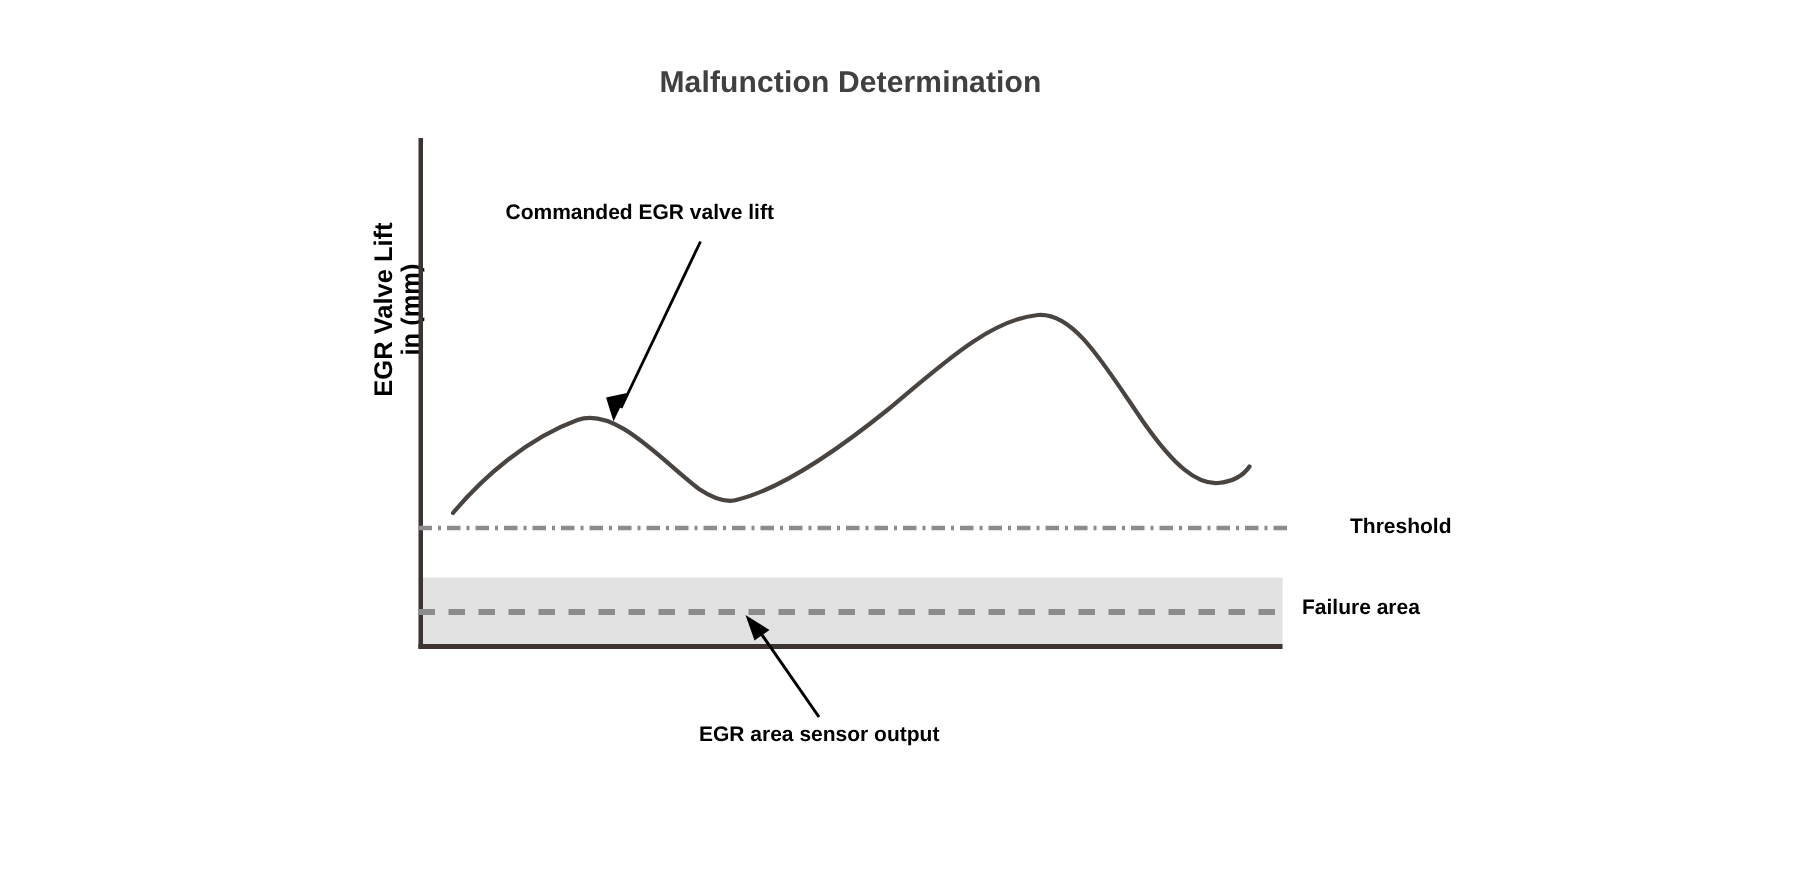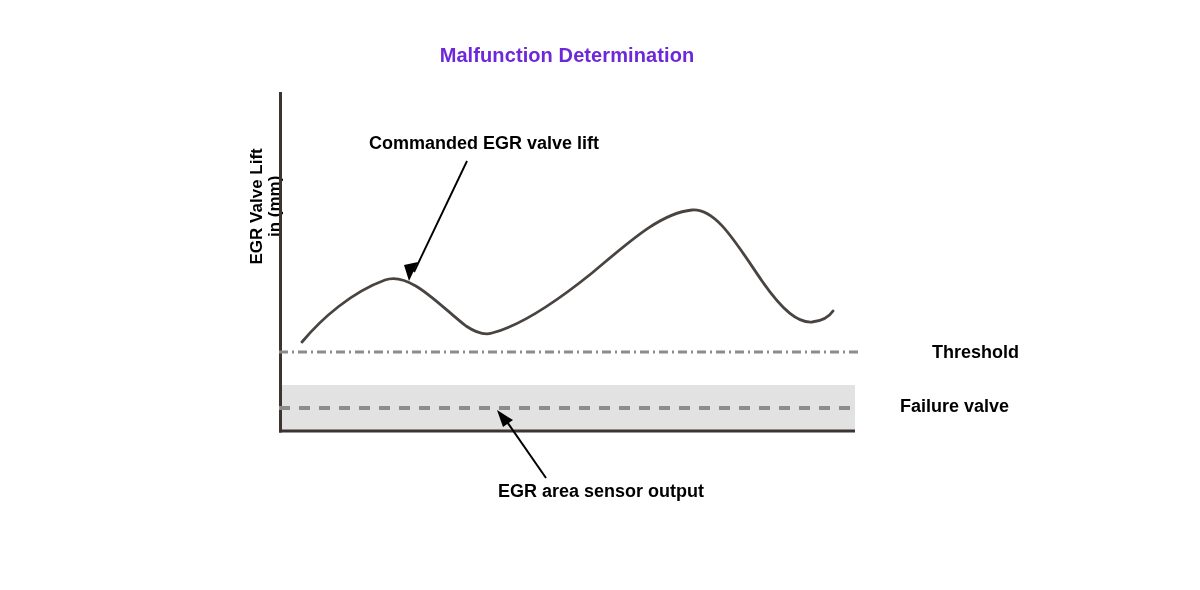--- a/index.html
+++ b/index.html
@@ -24,43 +24,42 @@
   }
   .chart-title {
     position: absolute;
     left: 0;
     top: 44px;
     width: 1134px;
     text-align: center;
     font-size: 20px;
     font-weight: bold;
     letter-spacing: 0.1px;
-    color: #6d28d9;
+    color: #404040;
   }
   .axis-label-y {
     position: absolute;
     left: 186px;
     top: 188px;
     width: 160px;
     transform: rotate(-90deg);
     transform-origin: center center;
     text-align: center;
     font-size: 17px;
     font-weight: bold;
     line-height: 1.08;
     color: #000000;
     white-space: pre-line;
   }
   .annot {
     position: absolute;
-    font-size: 18px;
+    font-size: 14px;
     font-weight: bold;
     color: #000000;
     white-space: nowrap;
-    margin-left: 32px;
   }
   .annot-commanded { left: 337px; top: 133px; }
   .annot-sensor    { left: 466px; top: 481px; }
   .annot-threshold { left: 900px; top: 342px; }
   .annot-failure   { left: 868px; top: 396px; }
   svg.plot {
     position: absolute;
     left: 0;
     top: 0;
     width: 1200px;
@@ -110,15 +109,15 @@
     </g>
 
   </svg>
 
   <div class="annot annot-commanded">Commanded EGR valve lift</div>
 
   <div class="annot annot-sensor">EGR area sensor output</div>
 
   <div class="annot annot-threshold">Threshold</div>
 
-  <div class="annot annot-failure">Failure valve</div>
+  <div class="annot annot-failure">Failure area</div>
 
 </div>
 
 </body></html>

